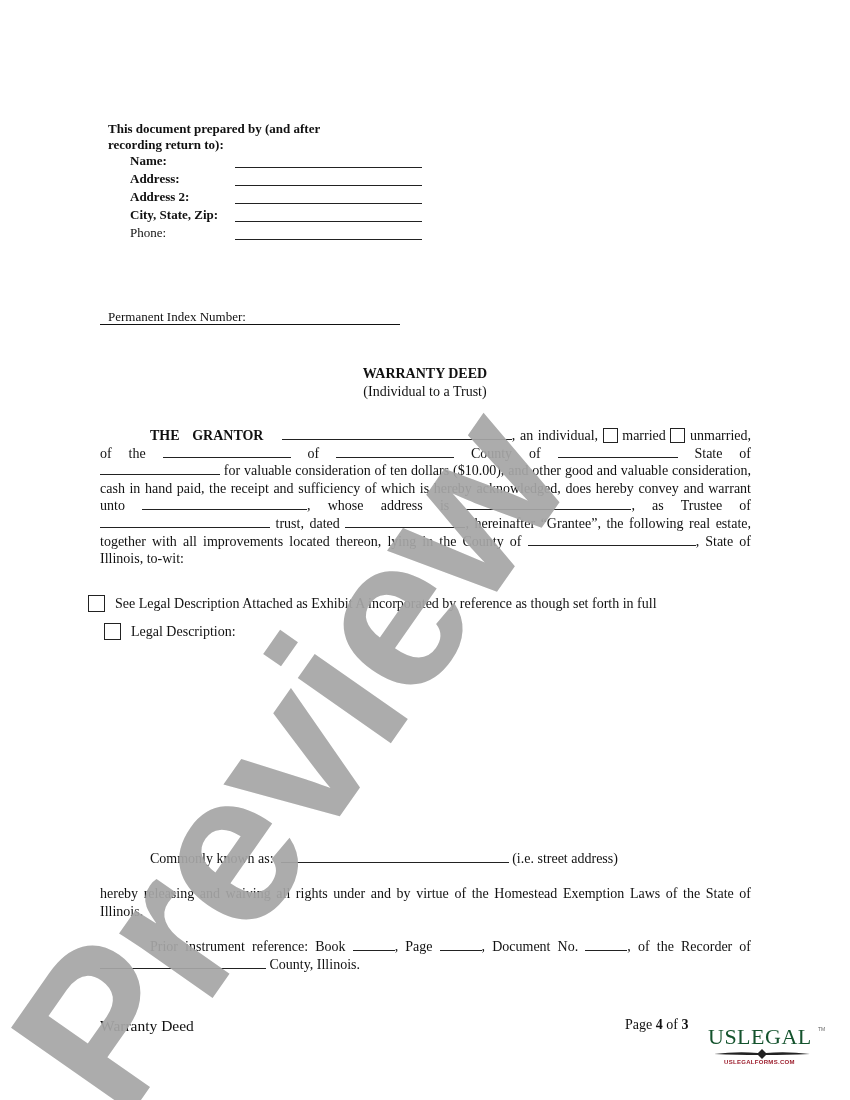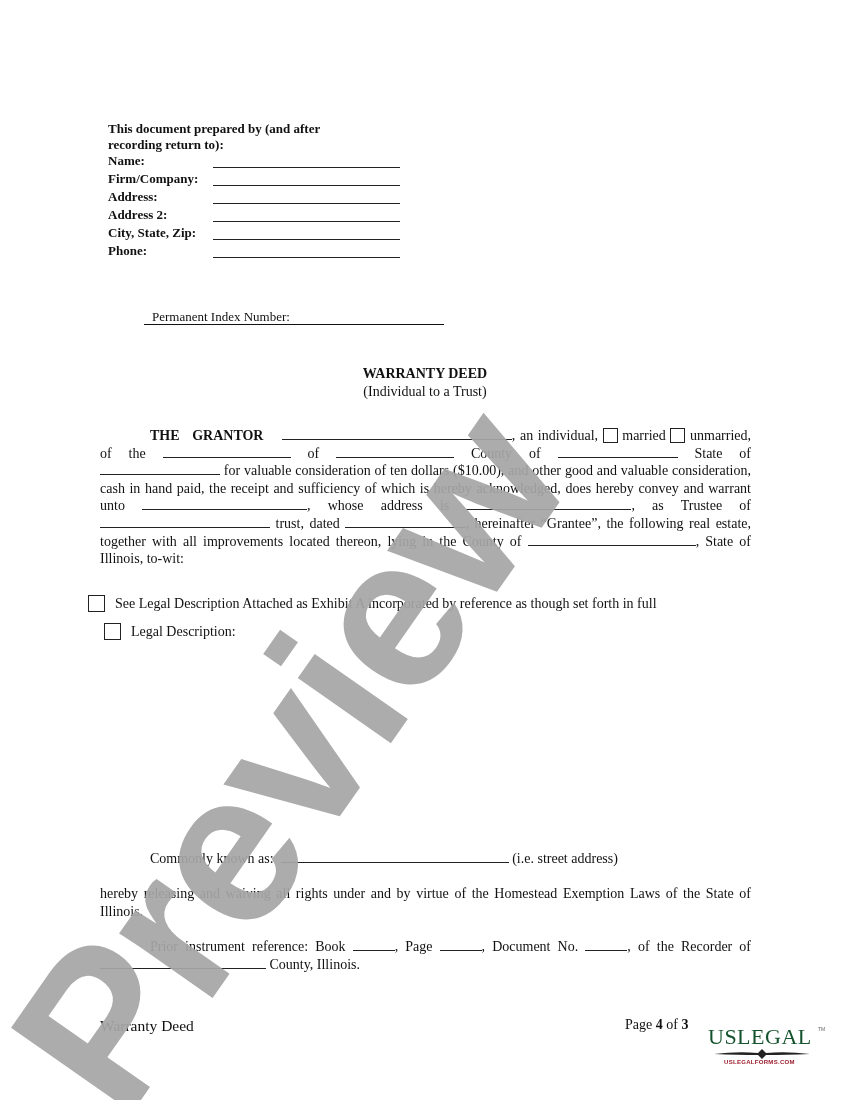--- a/index.html
+++ b/index.html
@@ -7,26 +7,26 @@
       width: 850px; height: 1100px; background: #ffffff;
       position: relative; overflow: hidden;
       font-family: "Liberation Serif", "DejaVu Serif", serif;
       color: #111;
     }
     .page { position: absolute; inset: 0; border-radius: 22px; }
 
     
     .prep { position: absolute; left: 108px; top: 121px; width: 300px; font-size: 13px; line-height: 16px; }
     .prep .hdr { font-weight: bold; }
-    .prep-row { position: relative; height: 18px; }
+    .prep-row { position: relative; height: 18px; margin-left: 22px; }
     .prep-row .lbl { position: absolute; left: 0; top: 0; font-weight: bold; font-size: 13px; }
-    .prep-row .lbl.normal { font-weight: bold; }
+    .prep-row .lbl.normal { font-weight: normal; }
     .prep-row .line { position: absolute; left: 105px; width: 187px; top: 14px; border-bottom: 1.3px solid #222; }
 
-    .pin { position: absolute; left: 100px; top: 309px; width: 300px; font-size: 13px; border-bottom: 1.5px solid #111; padding-left: 8px; height: 16px; box-sizing: border-box; margin-left: 44px; }
+    .pin { position: absolute; left: 100px; top: 309px; width: 300px; font-size: 13px; border-bottom: 1.5px solid #111; padding-left: 8px; height: 16px; box-sizing: border-box; }
 
     .title { position: absolute; left: 0; right: 0; top: 365px; text-align: center; font-size: 14px; line-height: 18px; }
     .title .t1 { font-weight: bold; display:block; }
 
     .para { position: absolute; left: 100px; width: 651px; font-size: 14px; line-height: 17.6px; text-align: justify; }
     .blank { display: inline-block; border-bottom: 1px solid #222; height: 12px; vertical-align: baseline; }
     .blank.bold { border-bottom-width: 1.6px; }
     .cb { display: inline-block; width: 15px; height: 15px; border: 1.3px solid #222; vertical-align: -3px; box-sizing: border-box; }
     .indent { display:inline-block; width: 50px; }
     .b { font-weight: bold; }
@@ -57,24 +57,20 @@
 </head>
 <body>
 
 <div class="page">
 
   <div class="prep">
     <div class="hdr">This document prepared by (and after</div>
     <div class="hdr">recording return to):</div>
     <div class="prep-row">
       <span class="lbl">Name:</span>
-      <span class="line"></span>
-    </div>
-    <div class="prep-row">
-      <span class="lbl">Firm/Company:</span>
       <span class="line"></span>
     </div>
     <div class="prep-row">
       <span class="lbl">Address:</span>
       <span class="line"></span>
     </div>
     <div class="prep-row">
       <span class="lbl">Address 2:</span>
       <span class="line"></span>
     </div>

